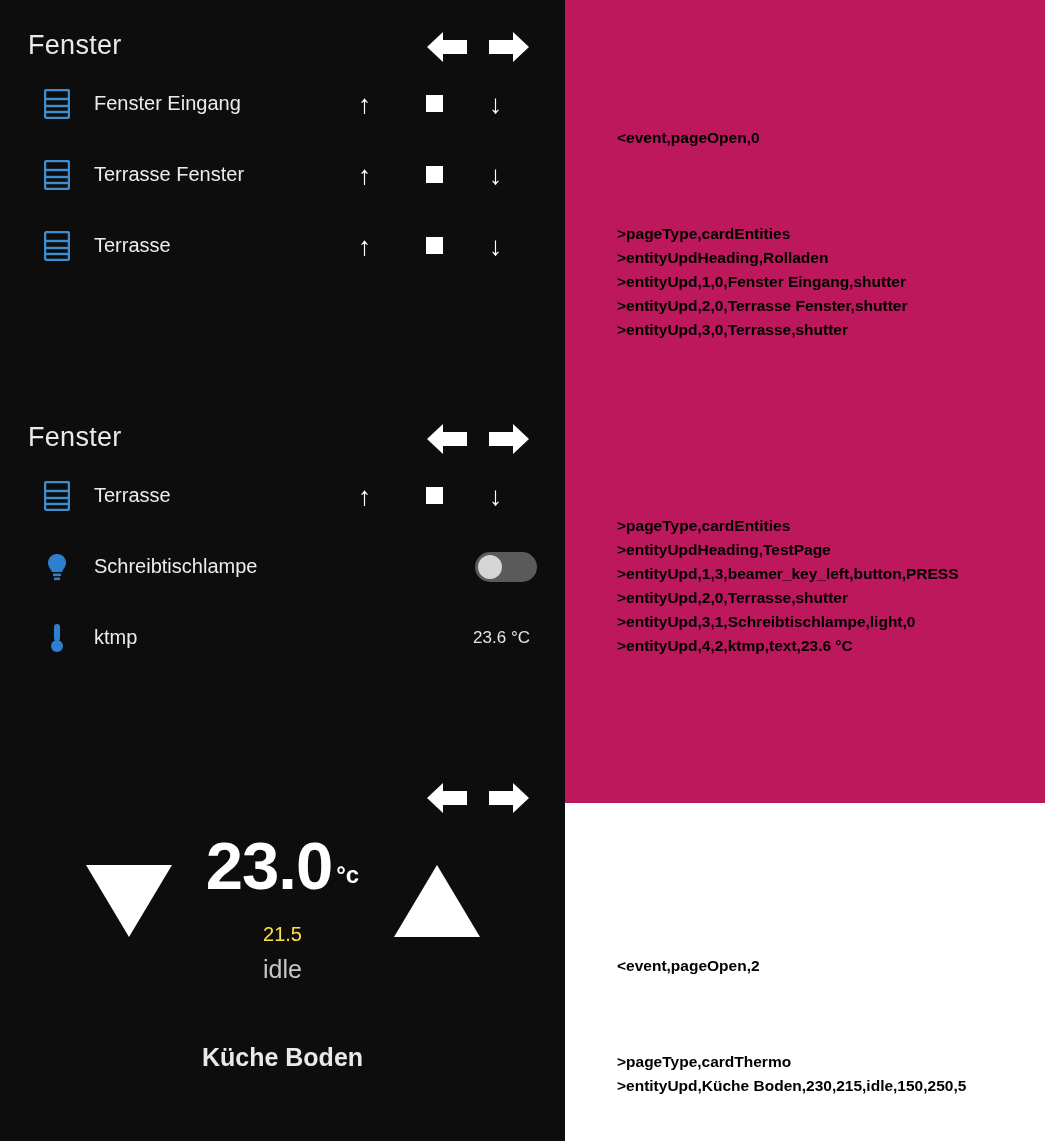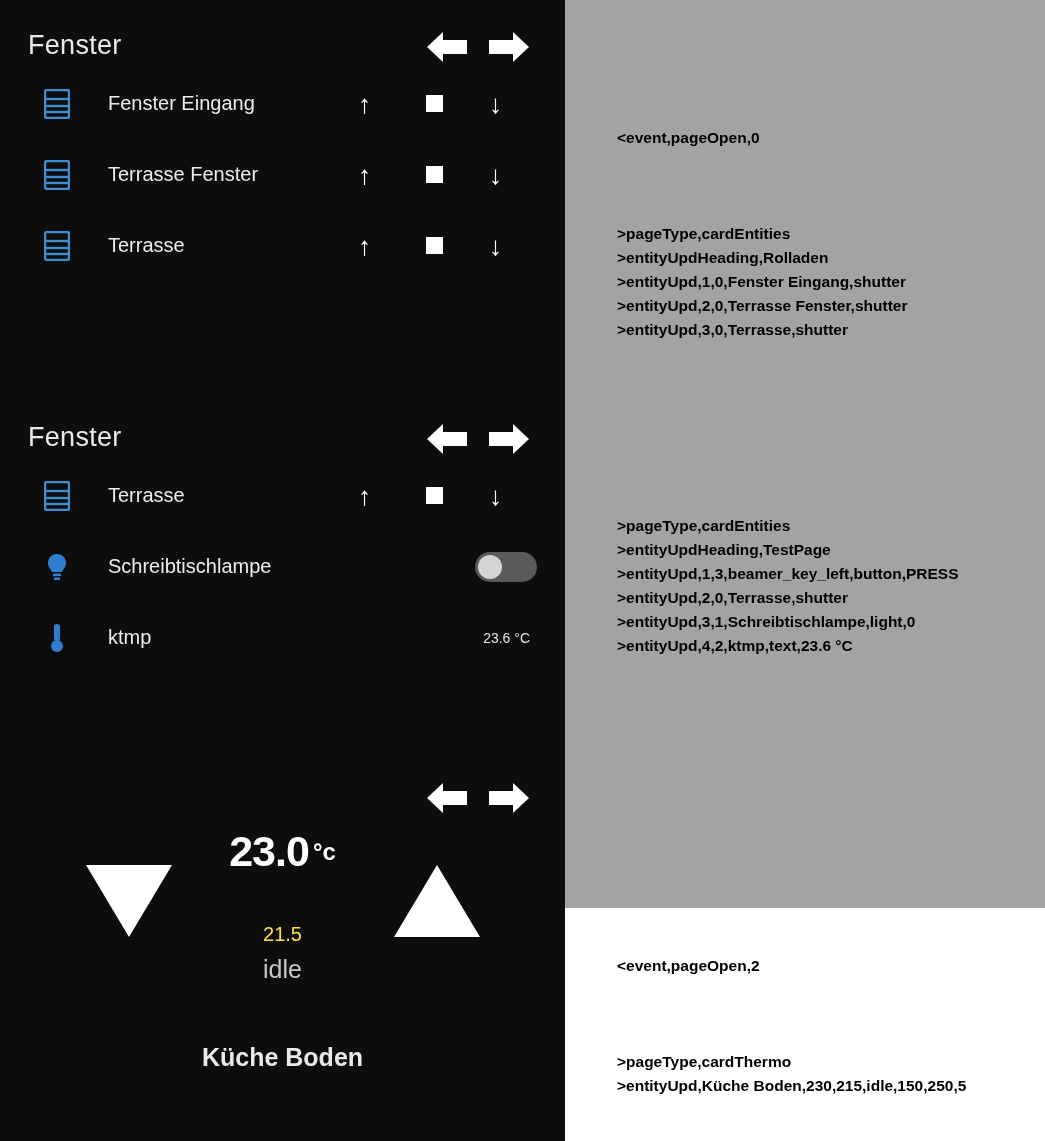--- a/index.html
+++ b/index.html
@@ -20,22 +20,22 @@
     top: 0;
     width: 565px;
     height: 1141px;
     background: #0d0d0d;
   }
   .docs {
     position: absolute;
     left: 565px;
     top: 0;
     width: 480px;
-    height: 908px;
-    background: #a3a3a3;
+    height: 803px;
+    background: #be185d;
   }
 
   
   .page {
     position: absolute;
     left: 0;
     width: 565px;
   }
   .page-header {
     position: relative;
@@ -88,21 +88,20 @@
     display: flex;
     align-items: center;
     justify-content: center;
   }
   .row .label {
     position: absolute;
     left: 94px;
     font-size: 20px;
     color: #ececec;
     white-space: nowrap;
-    margin-left: 14px;
   }
   .ctrl-up {
     position: absolute;
     left: 358px;
     font-size: 26px;
     color: #ffffff;
     line-height: 1;
   }
   .ctrl-stop {
     position: absolute;
@@ -122,21 +121,21 @@
     position: absolute;
     right: 40px;
     font-size: 20px;
     color: #29a8e0;
     letter-spacing: 1.4px;
     font-weight: bold;
   }
   .value-text {
     position: absolute;
     right: 35px;
-    font-size: 14px;
+    font-size: 17px;
     color: #e4e4e4;
   }
   .toggle {
     position: absolute;
     right: 28px;
     width: 62px;
     height: 30px;
     border-radius: 15px;
     background: #5a5a5a;
   }
@@ -164,21 +163,21 @@
   }
   .big-temp {
     position: absolute;
     left: 0;
     right: 0;
     top: 62px;
     text-align: center;
     color: #ffffff;
   }
   .big-temp .num {
-    font-size: 43px;
+    font-size: 67px;
     font-weight: bold;
     letter-spacing: -1px;
   }
   .big-temp .unit {
     font-size: 24px;
     font-weight: bold;
     vertical-align: super;
     margin-left: 4px;
   }
   .sub-temp {

